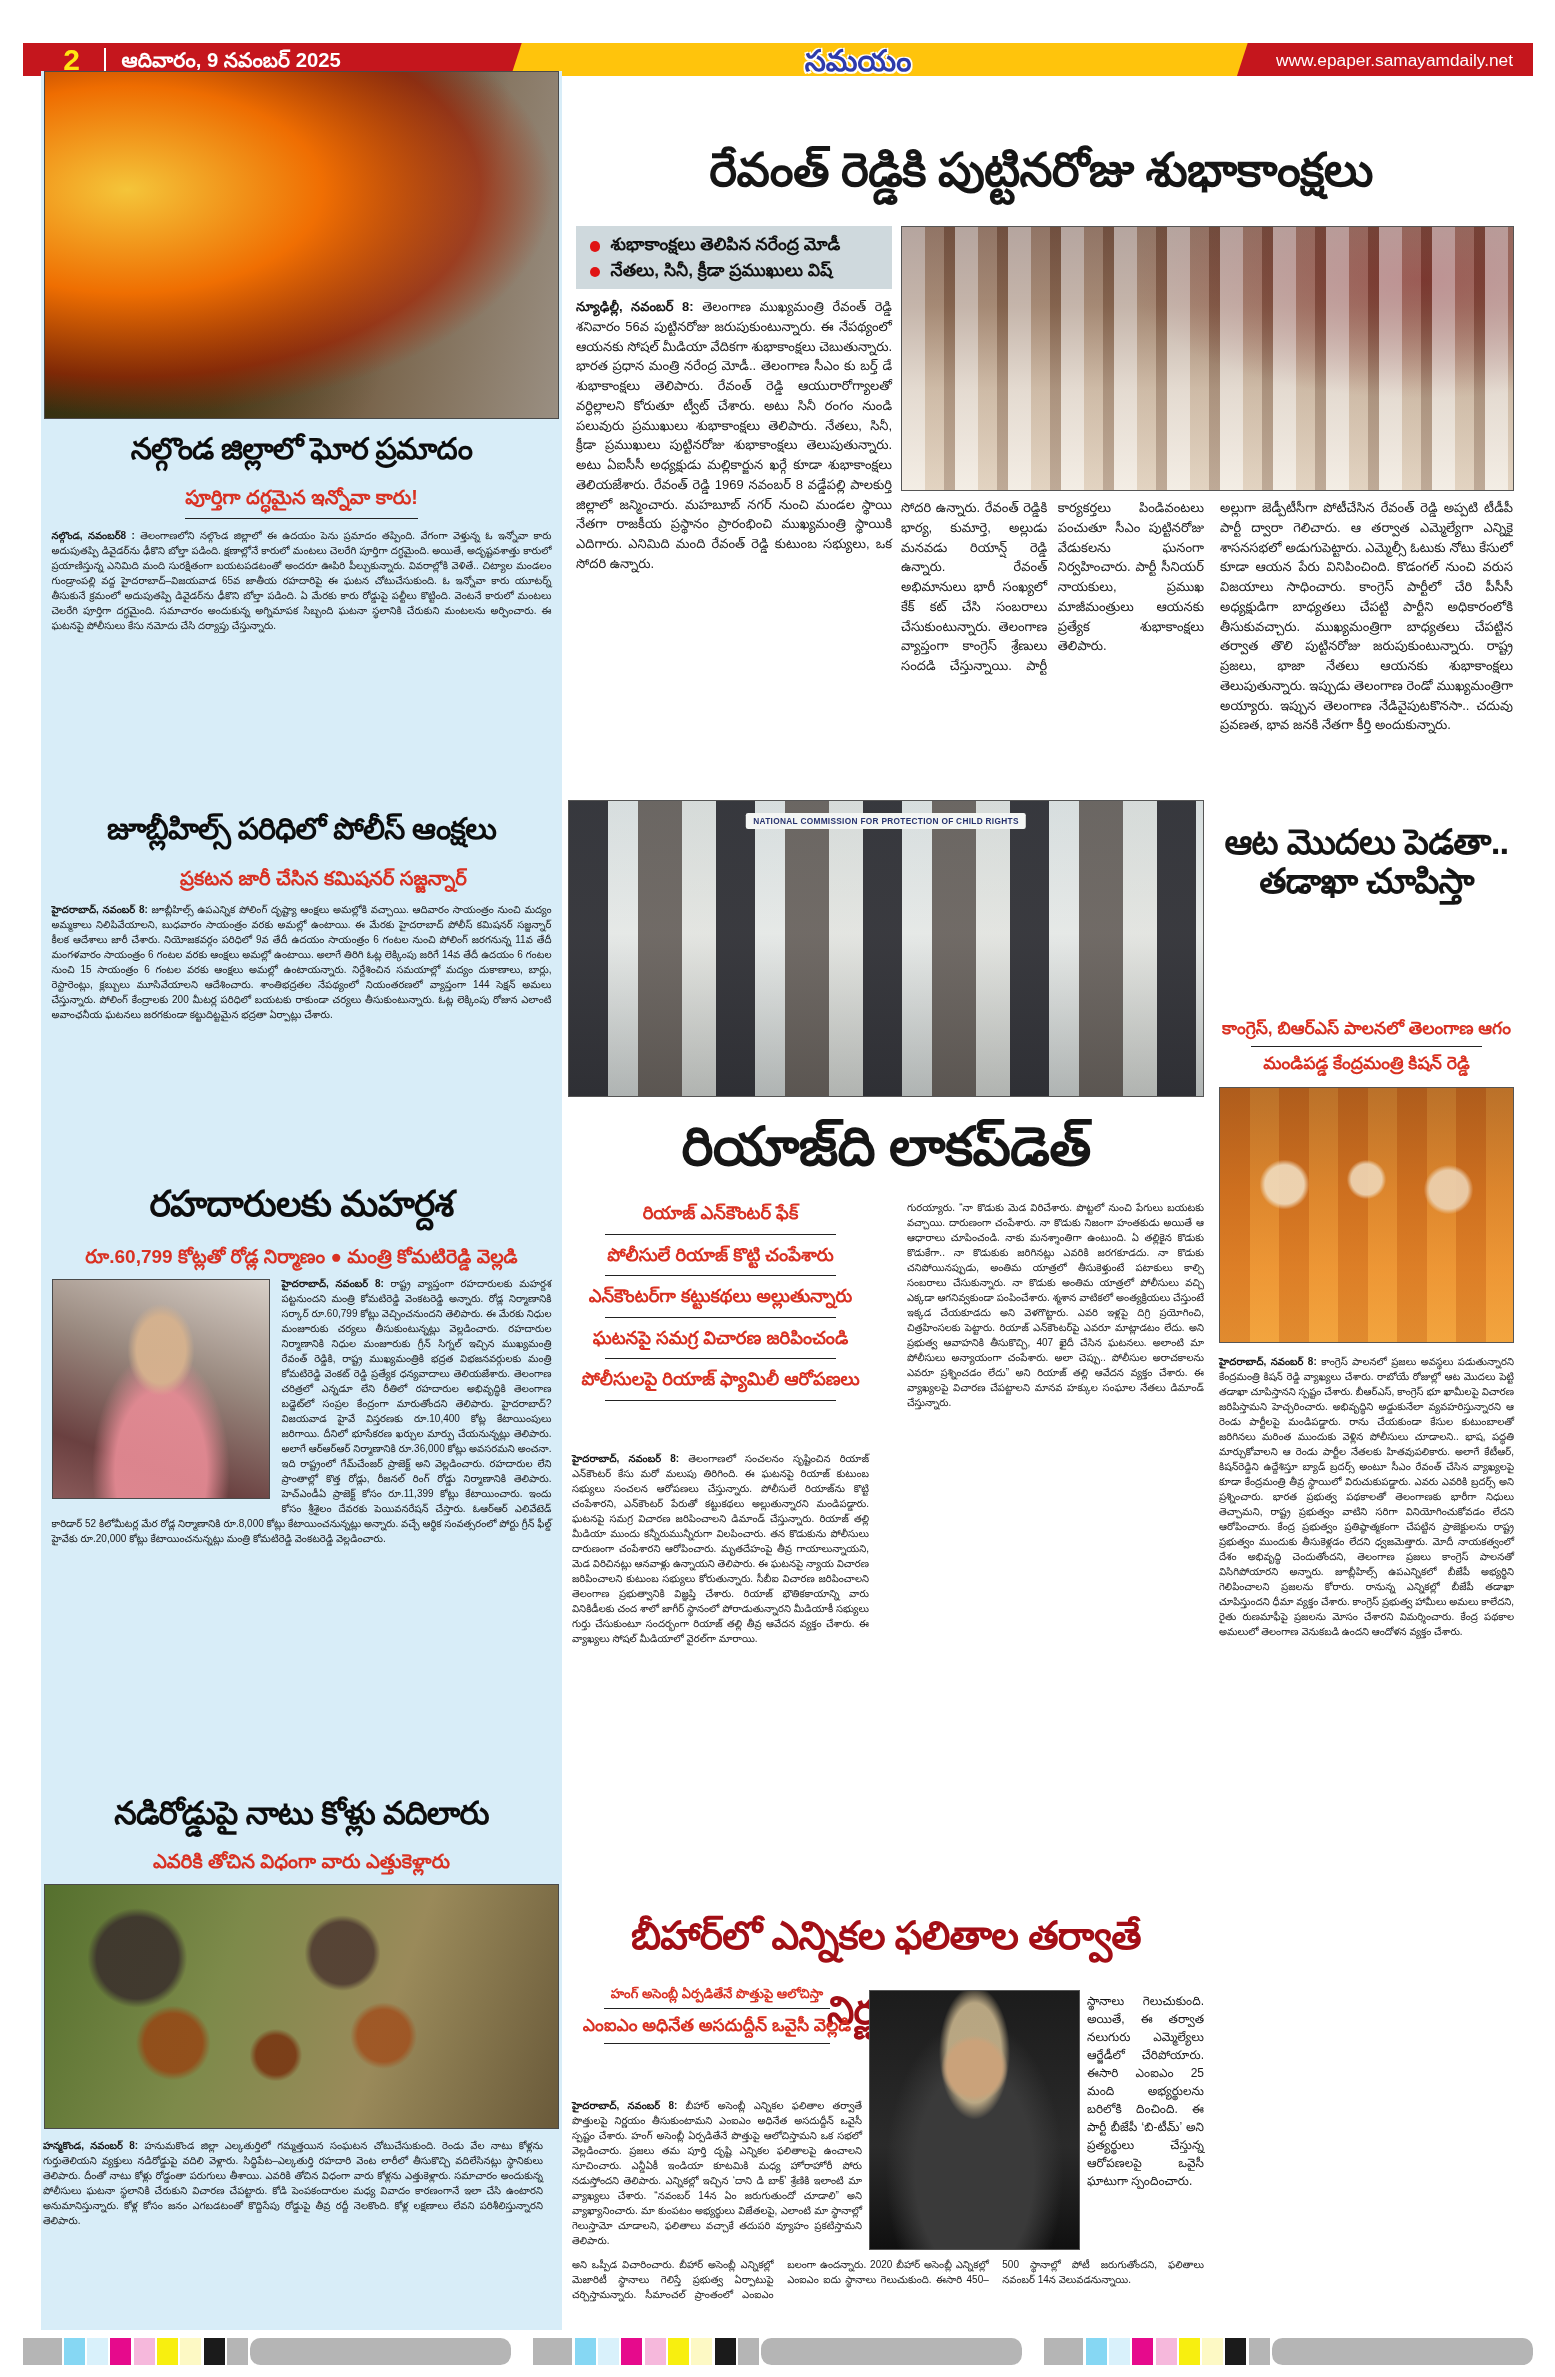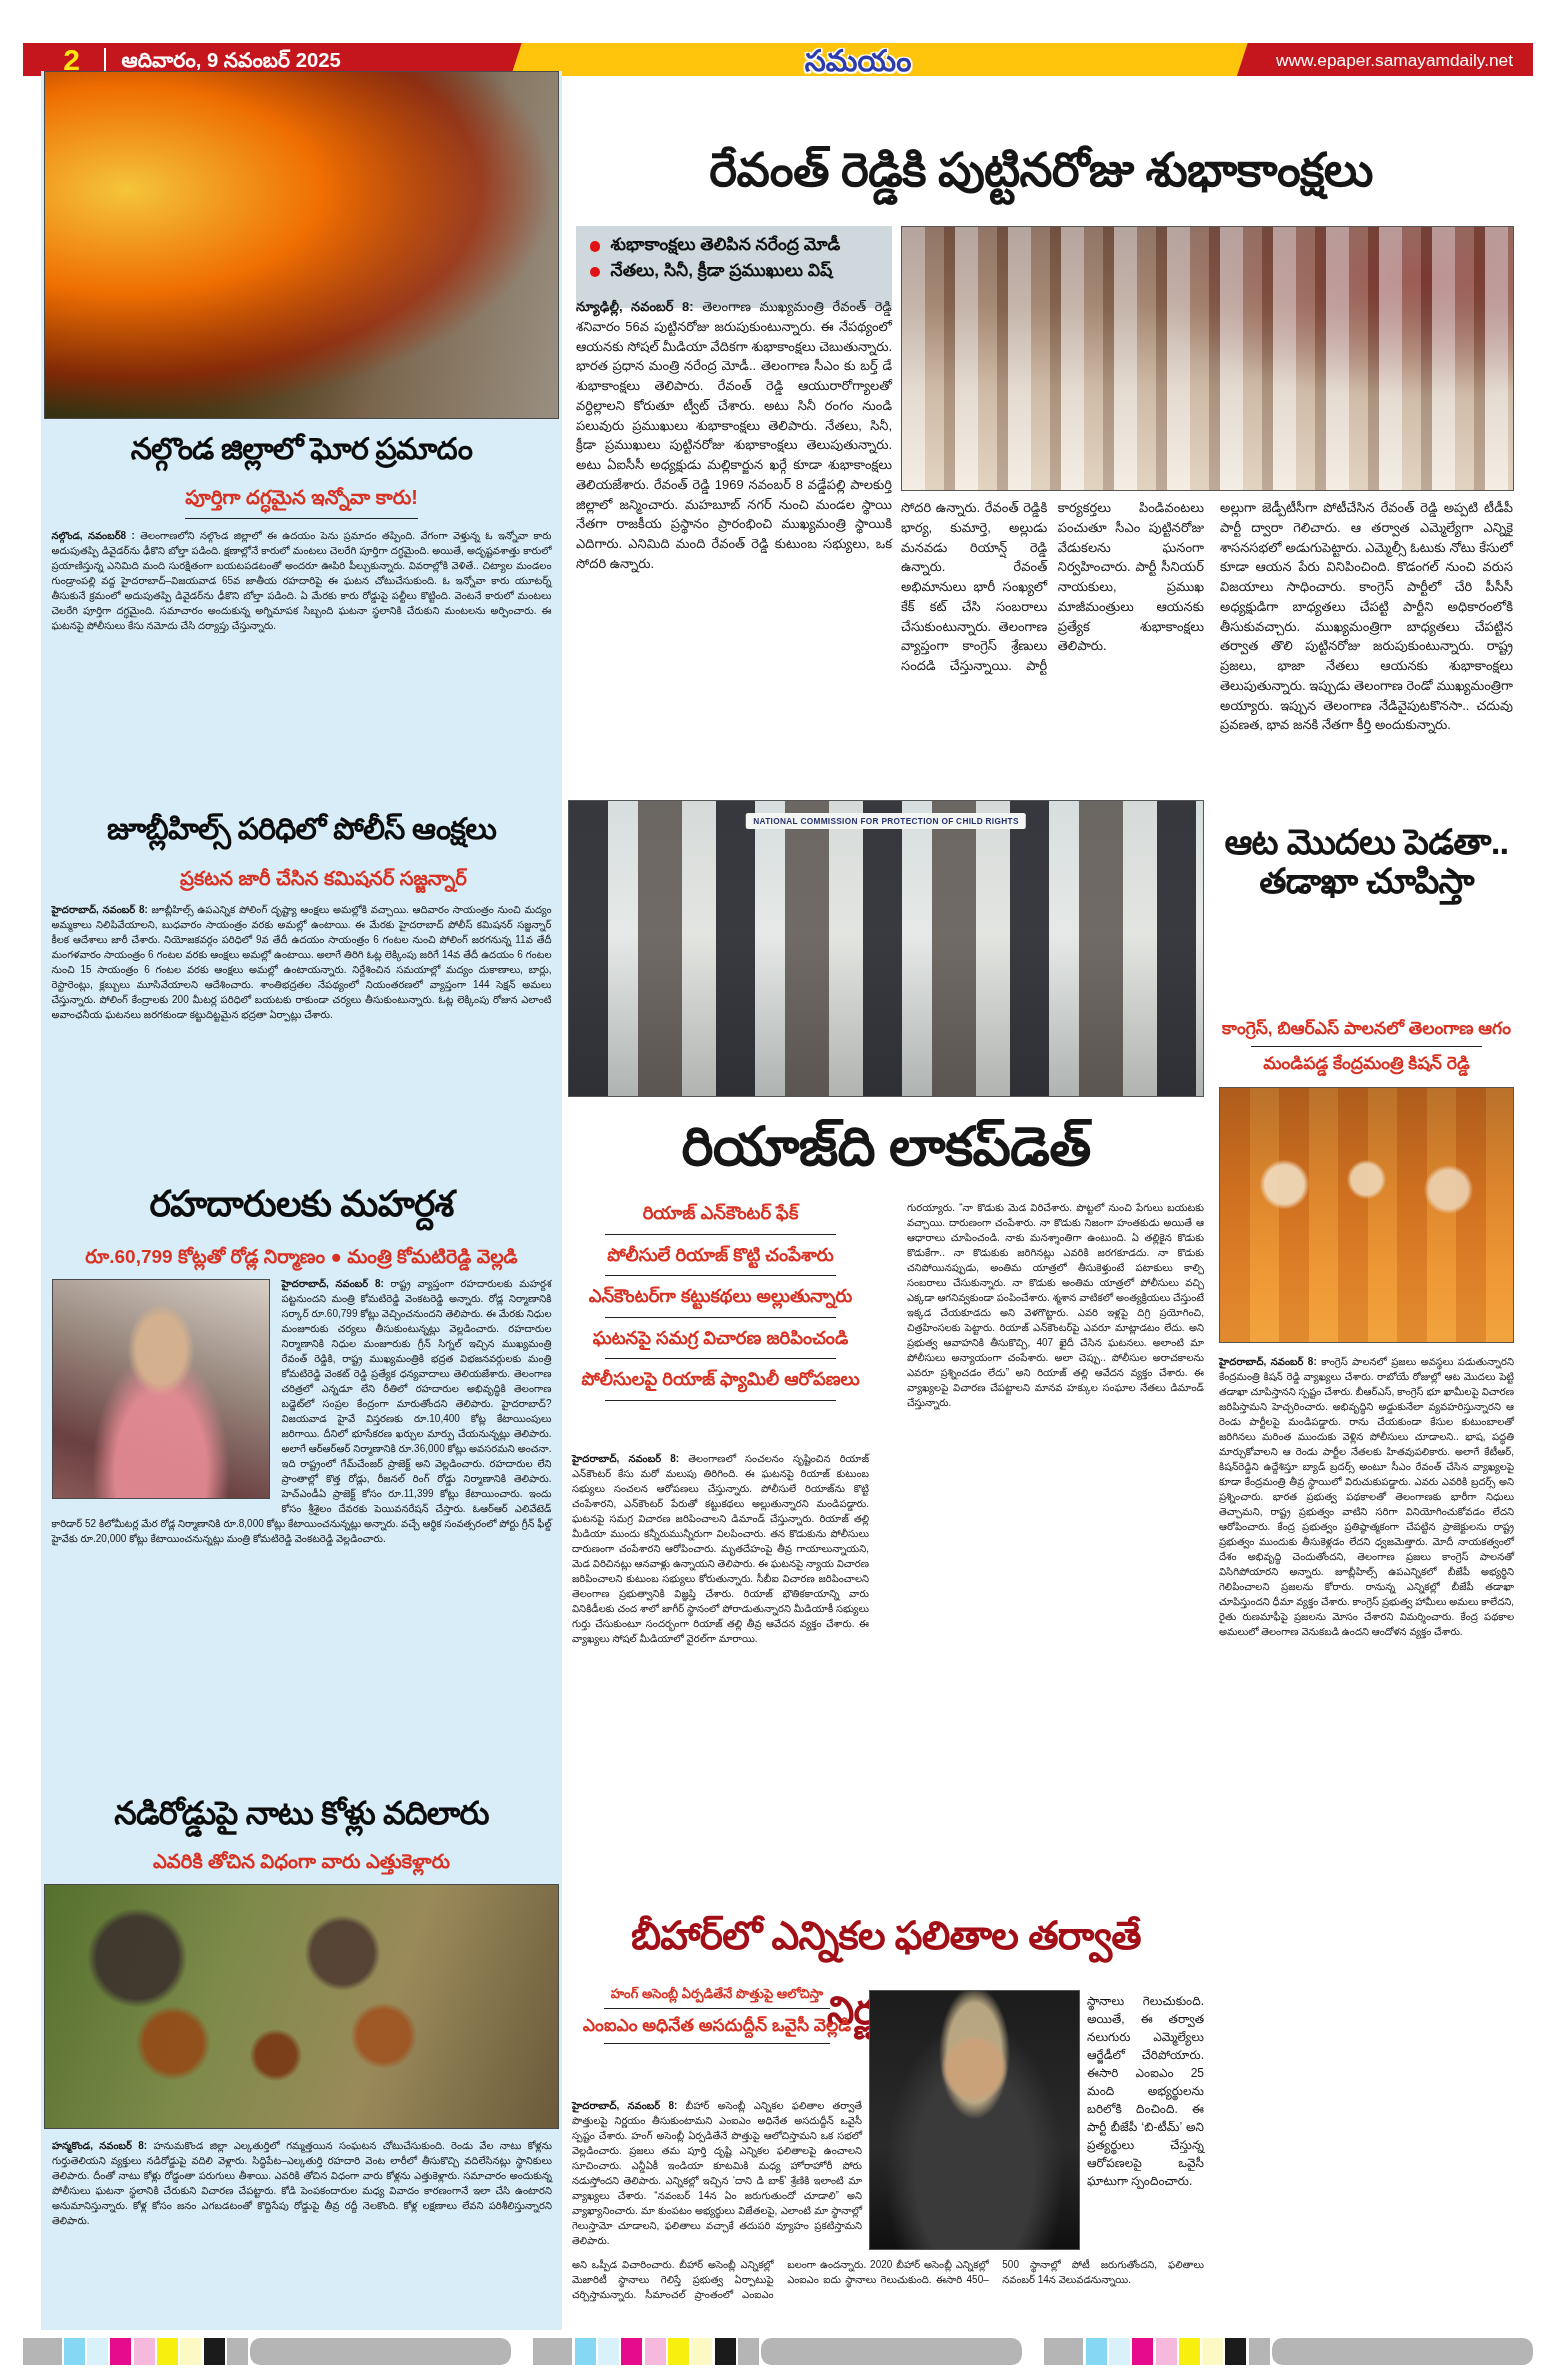--- a/index.html
+++ b/index.html
@@ -52,21 +52,21 @@
   .art-head{font-weight:bold;color:#0d0d0d;text-align:center;width:100%;letter-spacing:-0.8px;}
   .art-sub{font-weight:bold;color:var(--accent-red);text-align:center;width:100%;}
   .art-sub .u{display:inline-block;border-bottom:1.5px solid #222;padding-bottom:5.3px;}
   .art-body{font-size:10px;line-height:1.5;text-align:justify;color:var(--ink);}
   .dl{font-weight:bold;}
 
   
   .abs{position:absolute;}
   .lead-head{left:568px;top:129px;width:946px;height:83px;font-size:47px;font-weight:bold;
     text-align:center;letter-spacing:-0.8px;line-height:81px;}
-  .bullet-box{left:576px;top:226px;width:316px;height:82px;background:var(--bullet-box);padding:7.5px 10.5px 6px 13.5px;}
+  .bullet-box{left:576px;top:226px;width:316px;height:63px;background:var(--bullet-box);padding:7.5px 10.5px 6px 13.5px;}
   .bullet-row{display:flex;align-items:center;gap:10.5px;height:25.6px;}
   .bullet-dot{width:10.5px;height:10.5px;border-radius:50%;background:#e01414;flex:0 0 auto;}
   .bullet-txt{font-size:17.3px;font-weight:bold;color:#111;}
   .photo-lead{left:901px;top:226px;width:613px;height:265px;border:1.5px solid #555;
     background:
       repeating-linear-gradient(90deg, rgba(255,255,255,.50) 0 22.6px, rgba(216,196,176,.35) 22.6px 42px, rgba(122,88,66,.38) 42px 53px),
       radial-gradient(ellipse at 85% 20%, rgba(122,22,28,.8), rgba(0,0,0,0) 40%),
       linear-gradient(180deg,#6b4a3e 0%,#8a6a55 30%,#c9b6a2 62%,#e8dccb 100%);}
   .lead-col{font-size:13px;line-height:1.52;text-align:justify;}
   .photo-riyaz{left:568px;top:800px;width:636px;height:297px;border:1.5px solid #555;
@@ -147,21 +147,21 @@
     <div class="art-head" style="top:1112px;font-size:36px;">రహదారులకు మహర్దశ</div>
     <div class="art-sub" style="top:1175px;font-size:19px;">రూ.60,799 కోట్లతో రోడ్ల నిర్మాణం ● మంత్రి కోమటిరెడ్డి వెల్లడి</div>
     <div class="art-body" style="top:1205px;left:10.5px;width:500px;height:512px;">
       <div class="photo-minister"></div>
       <span class="dl">హైదరాబాద్, నవంబర్ 8:</span> <span>రాష్ట్ర వ్యాప్తంగా రహదారులకు మహర్దశ పట్టనుందని మంత్రి కోమటిరెడ్డి వెంకటరెడ్డి అన్నారు. రోడ్ల నిర్మాణానికి సర్కార్ రూ.60,799 కోట్లు వెచ్చించనుందని తెలిపారు. ఈ మేరకు నిధుల మంజూరుకు చర్యలు తీసుకుంటున్నట్లు వెల్లడించారు. రహదారుల నిర్మాణానికి నిధుల మంజూరుకు గ్రీన్ సిగ్నల్ ఇచ్చిన ముఖ్యమంత్రి రేవంత్ రెడ్డికి, రాష్ట్ర ముఖ్యమంత్రికి భద్రత విభజనవర్గులకు మంత్రి కోమటిరెడ్డి వెంకట్ రెడ్డి ప్రత్యేక ధన్యవాదాలు తెలియజేశారు. తెలంగాణ చరిత్రలో ఎన్నడూ లేని రీతిలో రహదారుల అభివృద్ధికి తెలంగాణ బడ్జెట్‌లో సంప్రల కేంద్రంగా మారుతోందని తెలిపారు. హైదరాబాద్? విజయవాడ హైవే విస్తరణకు రూ.10,400 కోట్ల కేటాయింపులు జరిగాయి. దీనిలో భూసేకరణ ఖర్చుల మార్పు చేయనున్నట్లు తెలిపారు. అలాగే ఆర్‌ఆర్‌ఆర్ నిర్మాణానికి రూ.36,000 కోట్లు అవసరమని అంచనా. ఇది రాష్ట్రంలో గేమ్‌చేంజర్ ప్రాజెక్ట్ అని వెల్లడించారు. రహదారుల లేని ప్రాంతాల్లో కొత్త రోడ్లు, రీజనల్ రింగ్ రోడ్డు నిర్మాణానికి తెలిపారు. హెచ్ఎండీఏ ప్రాజెక్ట్ కోసం రూ.11,399 కోట్లు కేటాయించారు. ఇందు కోసం శ్రీశైలం దేవరకు పెయివనరేషన్ చేస్తారు. ఓఆర్ఆర్ ఎలివేటెడ్ కారిడార్ 52 కిలోమీటర్ల మేర రోడ్ల నిర్మాణానికి రూ.8,000 కోట్లు కేటాయించనున్నట్లు అన్నారు. వచ్చే ఆర్థిక సంవత్సరంలో పోర్టు గ్రీన్ ఫీల్డ్ హైవేకు రూ.20,000 కోట్లు కేటాయించనున్నట్లు మంత్రి కోమటిరెడ్డి వెంకటరెడ్డి వెల్లడించారు.</span>
     </div>
 
     <div class="art-head" style="top:1724px;font-size:32px;">నడిరోడ్డుపై నాటు కోళ్లు వదిలారు</div>
     <div class="art-sub" style="top:1779px;font-size:19.6px;">ఎవరికి తోచిన విధంగా వారు ఎత్తుకెళ్లారు</div>
     <div class="photo-chickens photo-frame"></div>
-    <div class="art-body" style="top:2067px;left:11px;width:500px;height:184px;">
+    <div class="art-body" style="top:2067px;left:2px;width:500px;height:184px;">
       <span class="dl">హన్మకొండ, నవంబర్ 8:</span> <span>హనుమకొండ జిల్లా ఎల్కతుర్తిలో గమ్మత్తయిన సంఘటన చోటుచేసుకుంది. రెండు వేల నాటు కోళ్లను గుర్తుతెలియని వ్యక్తులు నడిరోడ్డుపై వదిలి వెళ్లారు. సిద్ధిపేట–ఎల్కతుర్తి రహదారి వెంట లారీలో తీసుకొచ్చి వదిలేసినట్లు స్థానికులు తెలిపారు. దీంతో నాటు కోళ్లు రోడ్డంతా పరుగులు తీశాయి. ఎవరికి తోచిన విధంగా వారు కోళ్లను ఎత్తుకెళ్లారు. సమాచారం అందుకున్న పోలీసులు ఘటనా స్థలానికి చేరుకుని విచారణ చేపట్టారు. కోడి పెంపకందారుల మధ్య వివాదం కారణంగానే ఇలా చేసి ఉంటారని అనుమానిస్తున్నారు. కోళ్ల కోసం జనం ఎగబడటంతో కొద్దిసేపు రోడ్డుపై తీవ్ర రద్దీ నెలకొంది. కోళ్ల లక్షణాలు లేవని పరిశీలిస్తున్నారని తెలిపారు.</span>
     </div>
   </div>
 
   <div class="abs lead-head">రేవంత్ రెడ్డికి పుట్టినరోజు శుభాకాంక్షలు</div>
 
   <div class="abs bullet-box">
     <div class="bullet-row">
       <span class="bullet-dot"></span>
       <span class="bullet-txt">శుభాకాంక్షలు తెలిపిన నరేంద్ర మోడీ</span>

